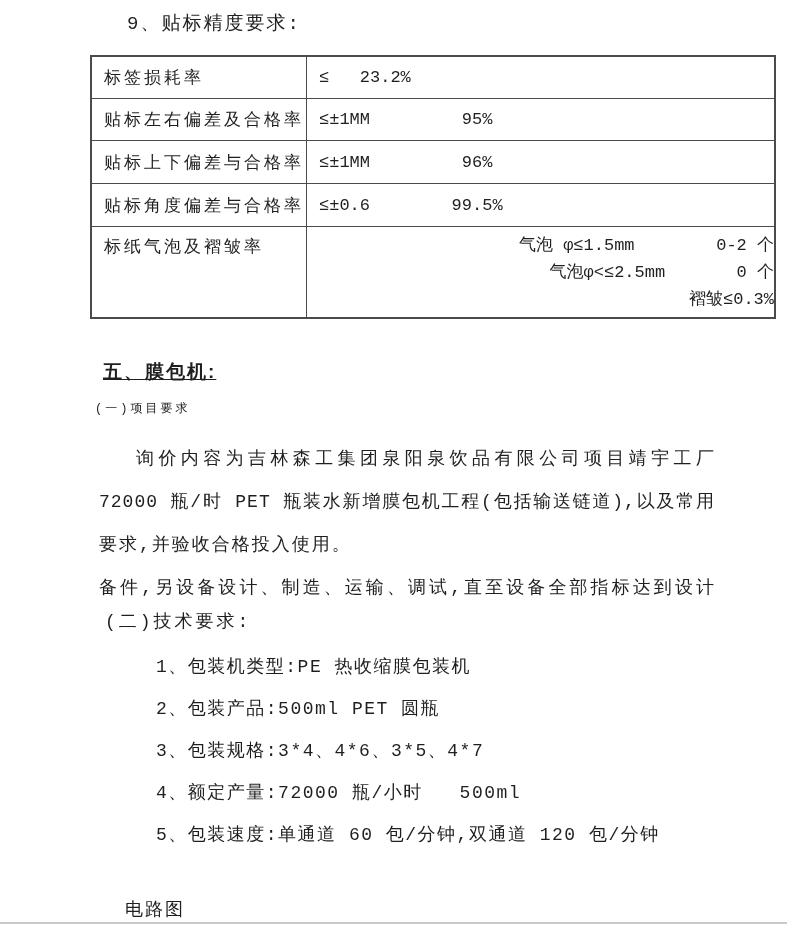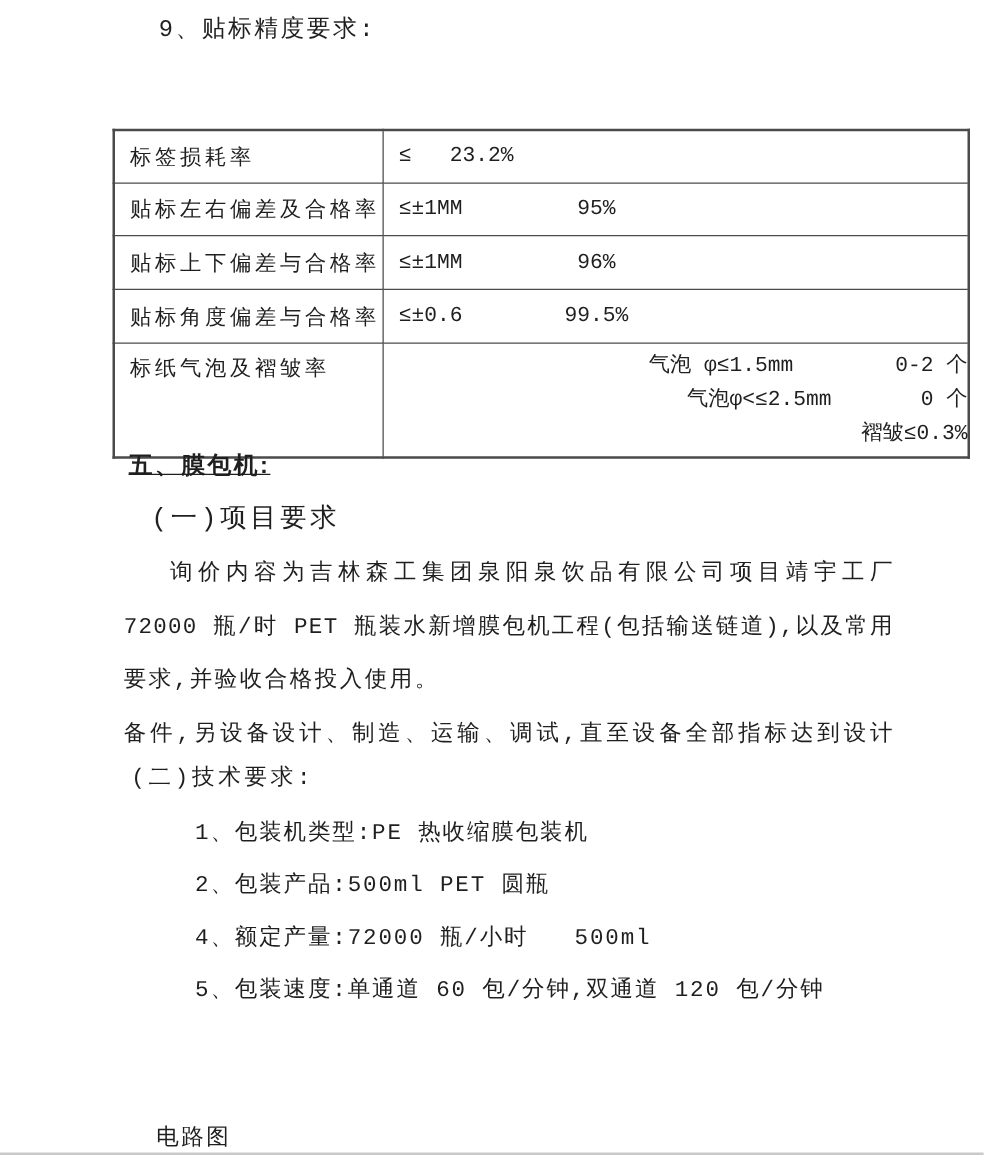--- a/index.html
+++ b/index.html
@@ -7,36 +7,36 @@
     width:787px;height:925px;position:relative;background:#ffffff;
     font-family:"Liberation Serif","DejaVu Serif",serif;
     color:#1f1f1f;overflow:hidden;
   }
   .abs{position:absolute;font-family:Liberation Mono, monospace;}
   
   .h9{left:127px;top:10px;font-size:19px;letter-spacing:2px;}
   
   .ptable-wrap{left:90px;top:55px;}
   table.ptable{border-collapse:collapse;table-layout:fixed;width:657px;
-    border:2px solid #4b4b4b;margin-top:48px;}
+    border:2px solid #4b4b4b;}
   table.ptable td{border:1px solid #4b4b4b;vertical-align:middle;
     font-size:17px;padding:0 0 0 12px;}
   td.c1{width:202px;letter-spacing:3px;}
   td.c2{width:455px;}
   tr.r-s td{height:41px;}
   tr.r-m td{height:42px;}
   tr.r-l td{height:82px;vertical-align:top;}
   .vline{white-space:pre;line-height:27px;}
   tr.r-l .vline{line-height:27px;}
   tr.r-l td.c2{padding-top:5px;text-align:right;}
   tr.r-l td.c1{padding-top:8px;}
   
   .h5{left:103px;top:359px;font-size:19px;font-weight:bold;letter-spacing:2px;
       font-family:"Liberation Sans","DejaVu Sans",sans-serif;text-decoration:underline;}
-  .sub1{left:121px;top:400px;font-size:21px;letter-spacing:3px;}
+  .sub1{left:95px;top:400px;font-size:12px;letter-spacing:3px;}
   .para{left:99px;top:438px;width:616px;font-size:18px;}
   .para .pline{height:43px;line-height:43px;letter-spacing:1px;
       text-align:justify;text-align-last:justify;white-space:normal;}
   .para .pline.first{text-indent:37px;}
   .para .pline.last{text-align:left;text-align-last:left;letter-spacing:2px;}
   .sub2{left:105px;top:609px;font-size:18px;letter-spacing:3px;}
   .items{left:156px;top:646px;font-size:18px;}
   .items .iline{height:42px;line-height:42px;letter-spacing:1.5px;white-space:pre;}
   .cont{left:125px;top:897px;font-size:18px;letter-spacing:2px;}
   
@@ -95,19 +95,20 @@
   <div class="pline">72000 瓶/时 PET 瓶装水新增膜包机工程(包括输送链道),以及常用</div>
   <div class="pline last">要求,并验收合格投入使用。</div>
   <div class="pline">备件,另设备设计、制造、运输、调试,直至设备全部指标达到设计</div>
 </div>
 
 <div class="abs sub2">(二)技术要求:</div>
 
 <div class="abs items">
   <div class="iline">1、包装机类型:PE 热收缩膜包装机</div>
   <div class="iline">2、包装产品:500ml PET 圆瓶</div>
+  <div class="iline">3、包装规格:3*4、4*6、3*5、4*7</div>
   <div class="iline">4、额定产量:72000 瓶/小时   500ml</div>
   <div class="iline">5、包装速度:单通道 60 包/分钟,双通道 120 包/分钟</div>
 </div>
 
 <div class="abs cont">电路图</div>
 
 <div class="abs bottom-edge"></div>
 
 </body></html>

